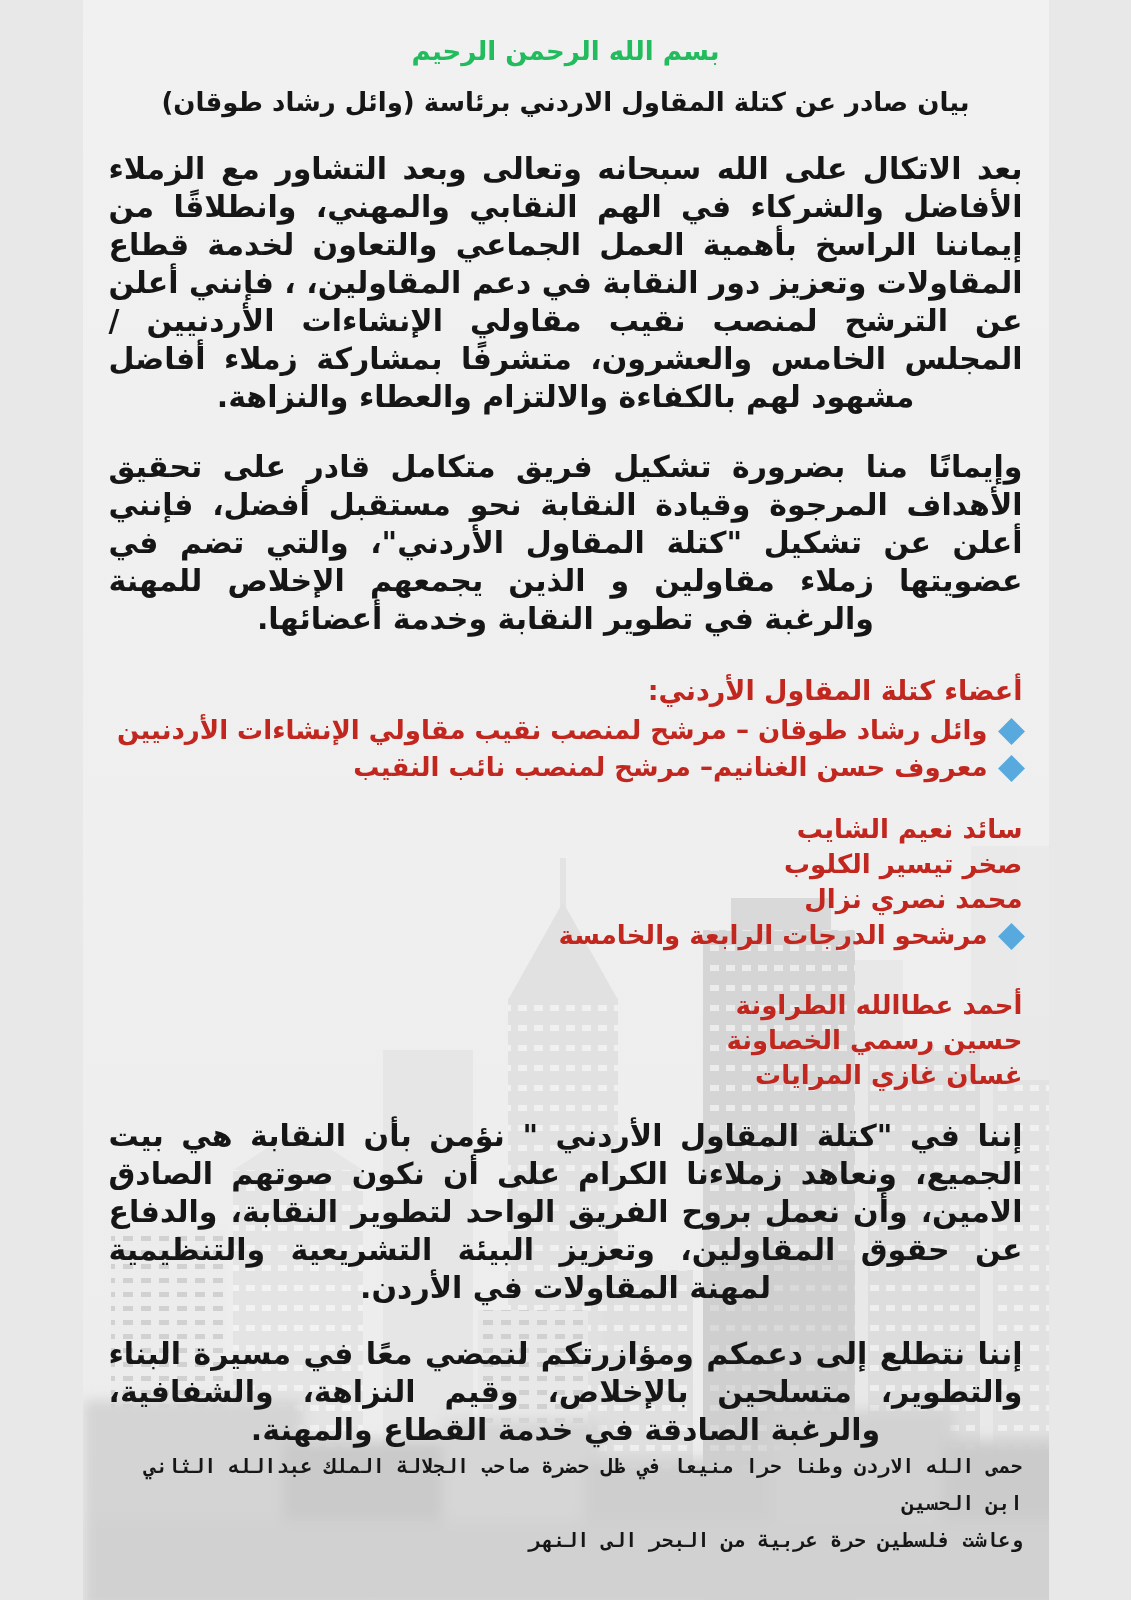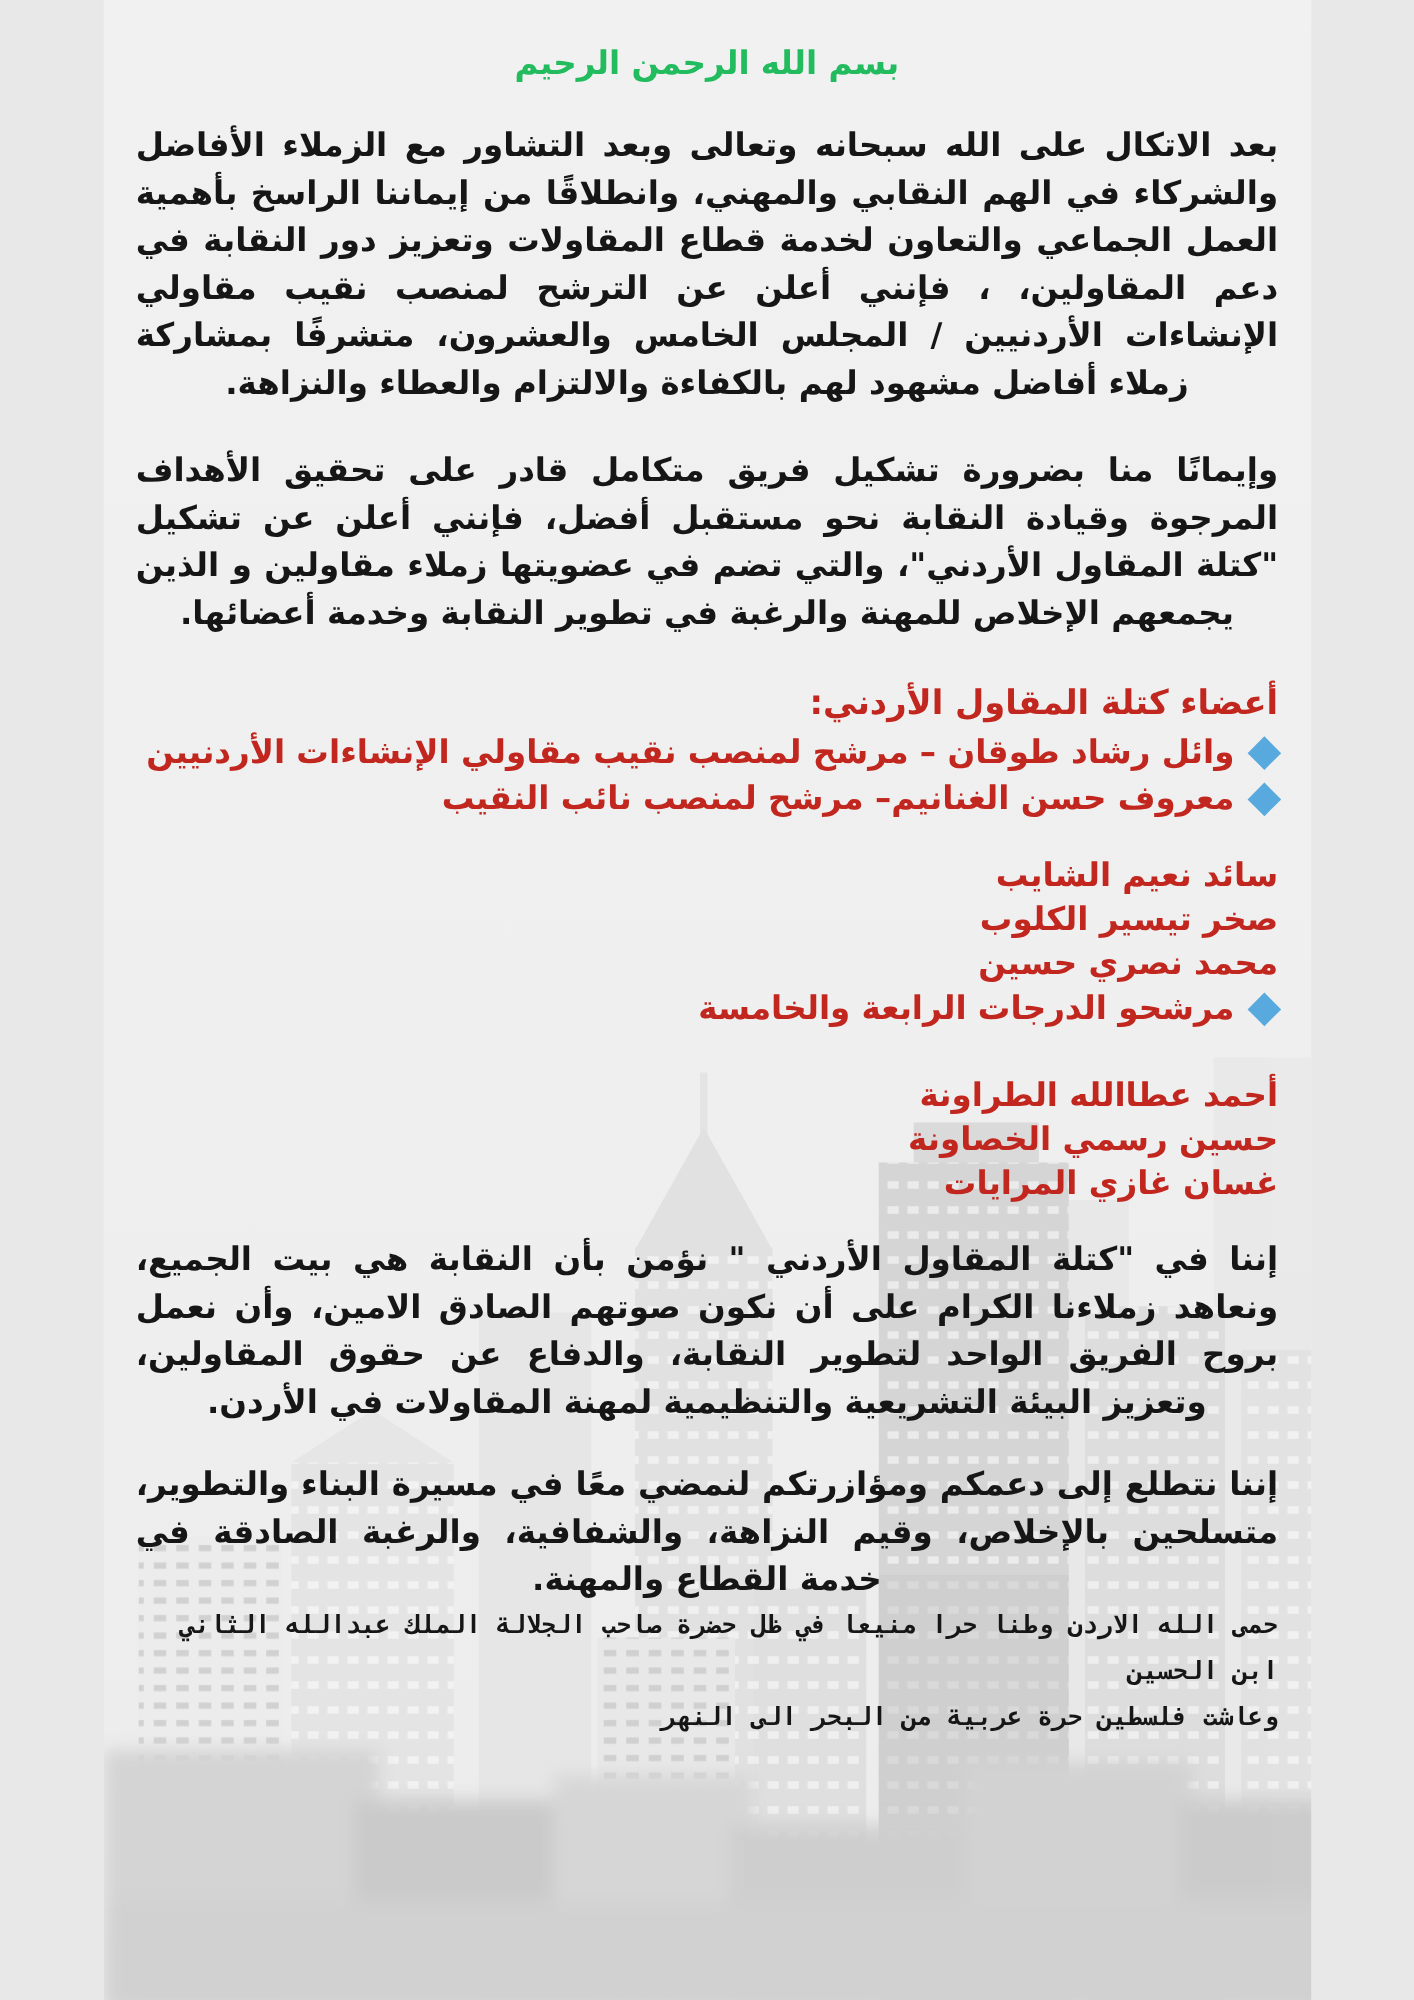--- a/index.html
+++ b/index.html
@@ -16,21 +16,21 @@
   }
   .skyline{position:absolute;left:0;bottom:0;z-index:1;}
   .content{position:relative;z-index:2;padding:36px 26px 0 26px;}
   .center{text-align:center;}
   .right{text-align:right;}
   .green{color:#22bb5e;}
   .red{color:#c1271e;}
   .bismillah{font-size:26px;line-height:30px;}
   .verse{font-size:27px;line-height:46px;margin-top:26px;}
   .doc-title{font-size:26px;line-height:32px;margin-top:20px;}
-  .para{font-size:26px;line-height:38px;margin-top:32px;text-align:justify;text-align-last:center;}
+  .para{font-size:30px;line-height:38px;margin-top:32px;text-align:justify;text-align-last:center;}
   .members-heading{font-size:27px;line-height:34px;margin-top:36px;}
   .bullet-list{margin-top:4px;}
   .bullet-item{font-size:26px;line-height:37px;text-align:right;}
   .diamond{
     display:inline-block;width:19px;height:19px;background:#57a9de;
     transform:rotate(45deg);margin-left:14px;margin-right:2px;
     vertical-align:-2px;
   }
   .names{margin-top:26px;}
   .names.second{margin-top:34px;}
@@ -97,40 +97,41 @@
         <rect x="0" y="680" width="1131" height="90" fill="#cfcfcf"></rect>
       </g>
     </g>
   </svg>
 
   <div class="content">
 
     <div class="bismillah center green">بسم الله الرحمن الرحيم</div>
 
 
+    <div class="doc-title center">بيان صادر عن كتلة المقاول الاردني برئاسة  (وائل رشاد طوقان)</div>
 
     <div class="para">بعد الاتكال على الله سبحانه وتعالى وبعد  التشاور مع الزملاء الأفاضل والشركاء في الهم النقابي والمهني، وانطلاقًا من إيماننا الراسخ بأهمية العمل الجماعي والتعاون لخدمة قطاع المقاولات وتعزيز دور النقابة في دعم المقاولين، ، فإنني أعلن عن الترشح لمنصب نقيب مقاولي الإنشاءات الأردنيين / المجلس الخامس والعشرون، متشرفًا بمشاركة زملاء أفاضل مشهود لهم بالكفاءة والالتزام والعطاء والنزاهة.</div>
 
     <div class="para">وإيمانًا منا بضرورة تشكيل فريق متكامل قادر على تحقيق الأهداف المرجوة وقيادة النقابة نحو مستقبل أفضل، فإنني أعلن عن تشكيل "كتلة المقاول الأردني"، والتي تضم في عضويتها زملاء مقاولين و الذين يجمعهم الإخلاص للمهنة والرغبة في تطوير النقابة وخدمة أعضائها.</div>
 
     <div class="members-heading red right">أعضاء كتلة المقاول الأردني:</div>
 
     <div class="bullet-list">
       <div class="bullet-item red">
         <span class="diamond"></span><span>وائل رشاد طوقان – مرشح لمنصب نقيب مقاولي الإنشاءات  الأردنيين</span>
       </div>
       <div class="bullet-item red">
         <span class="diamond"></span><span>معروف حسن الغنانيم– مرشح لمنصب نائب النقيب</span>
       </div>
     </div>
 
     <div class="names">
       <div class="name-line red">سائد نعيم الشايب</div>
       <div class="name-line red">صخر تيسير الكلوب</div>
-      <div class="name-line red">محمد نصري حسين</div>
+      <div class="name-line red">محمد نصري نزال</div>
       <div class="bullet-item red">
         <span class="diamond"></span><span>مرشحو الدرجات الرابعة والخامسة</span>
       </div>
     </div>
 
     <div class="names second">
       <div class="name-line red">أحمد عطاالله الطراونة</div>
       <div class="name-line red">حسين رسمي الخصاونة</div>
       <div class="name-line red">غسان غازي المرايات</div>
     </div>

